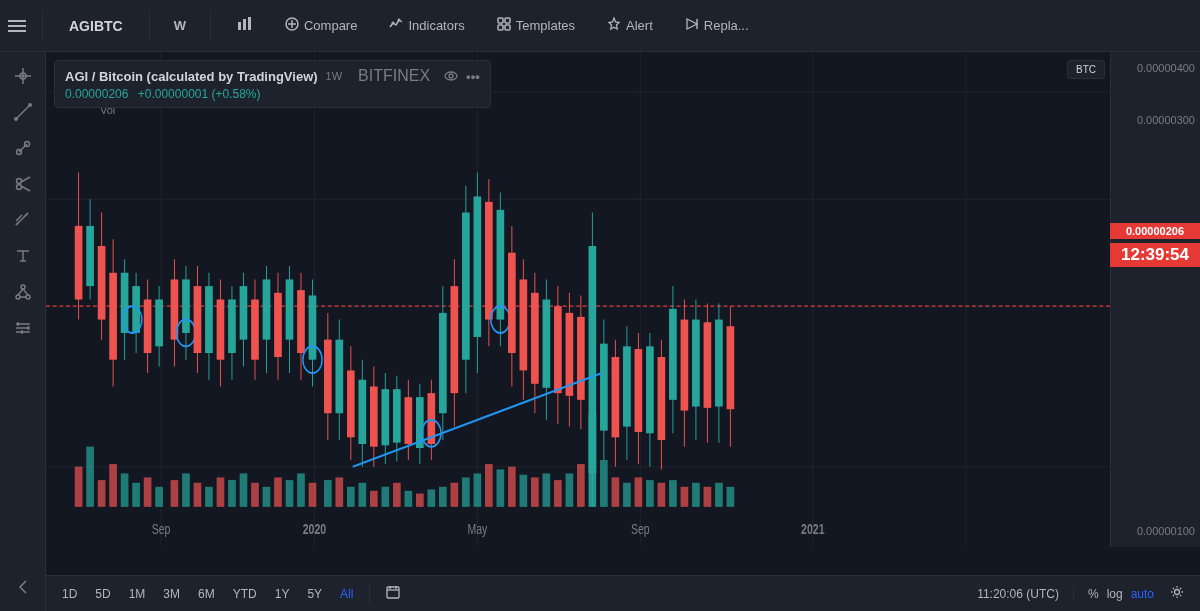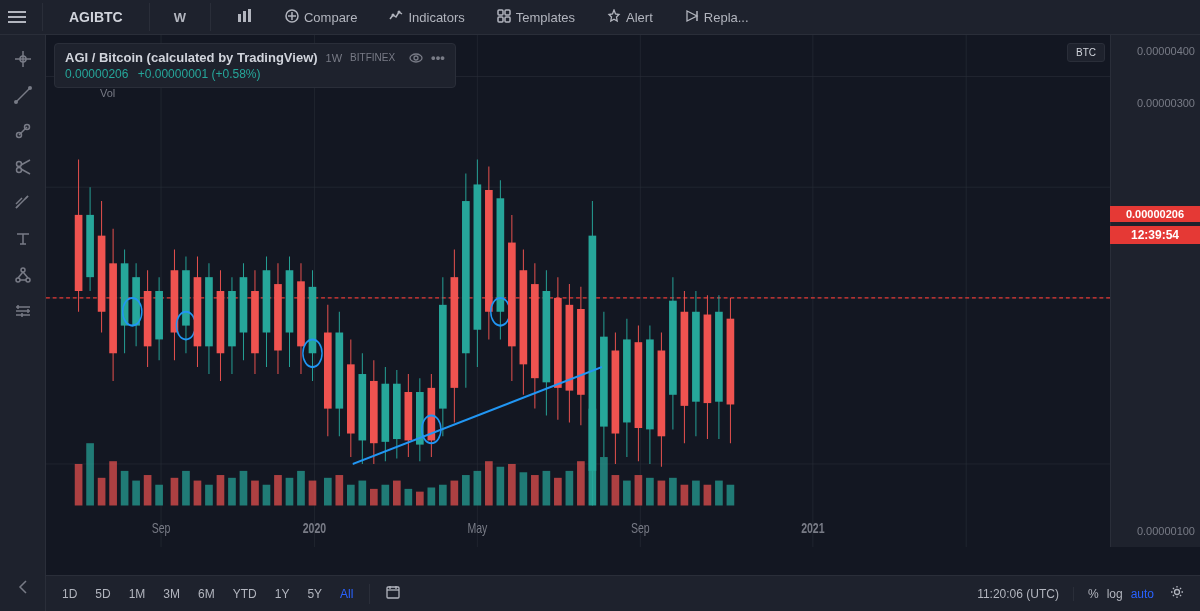--- a/index.html
+++ b/index.html
@@ -12,21 +12,21 @@
       height: 611px;
       overflow: hidden;
       display: flex;
       flex-direction: column;
     }
 
     
     .toolbar {
       display: flex;
       align-items: center;
-      height: 35px;
+      height: 52px;
       background: #1e222d;
       border-bottom: 1px solid #2a2e39;
       padding: 0 8px;
       gap: 12px;
       flex-shrink: 0;
     }
     .toolbar-btn {
       display: flex;
       align-items: center;
       gap: 5px;
@@ -172,21 +172,21 @@
       z-index: 20;
       width: 90px;
       text-align: center;
     }
     .current-time-label {
       position: absolute;
       right: 0;
       background: #e53935;
       color: white;
       padding: 2px 5px;
-      font-size: 12px;
+      font-size: 17px;
       font-weight: 600;
       z-index: 20;
       width: 90px;
       text-align: center;
     }
 
     
     .main-chart-svg {
       position: absolute;
       left: 0;
@@ -483,21 +483,21 @@
   <div class="chart-area">
 
     <div class="chart-wrapper">
 
       <div class="top-chart">
 
         <div class="chart-info">
           <div class="chart-title">
             <span>AGI / Bitcoin (calculated by TradingView)</span>
             <span style="color:#787b86; font-size:11px; font-weight:400;">1W</span>
-            <span style="color:#787b86; font-size:10px; font-weight:400;">BITFINEX</span>
+            <span style="color:#787b86; font-size:16px; font-weight:400;margin-left:8px;">BITFINEX</span>
             <span class="eye-icon-area">
               <svg width="14" height="14" viewBox="0 0 14 14" fill="none">
                 <ellipse cx="7" cy="7" rx="6" ry="4" stroke="#787b86" stroke-width="1.3"></ellipse>
                 <circle cx="7" cy="7" r="2" stroke="#787b86" stroke-width="1.3"></circle>
               </svg>
             </span>
             <span style="cursor:pointer; color:#787b86;">•••</span>
           </div>
           <div class="chart-price">
             <span>0.00000206</span>

